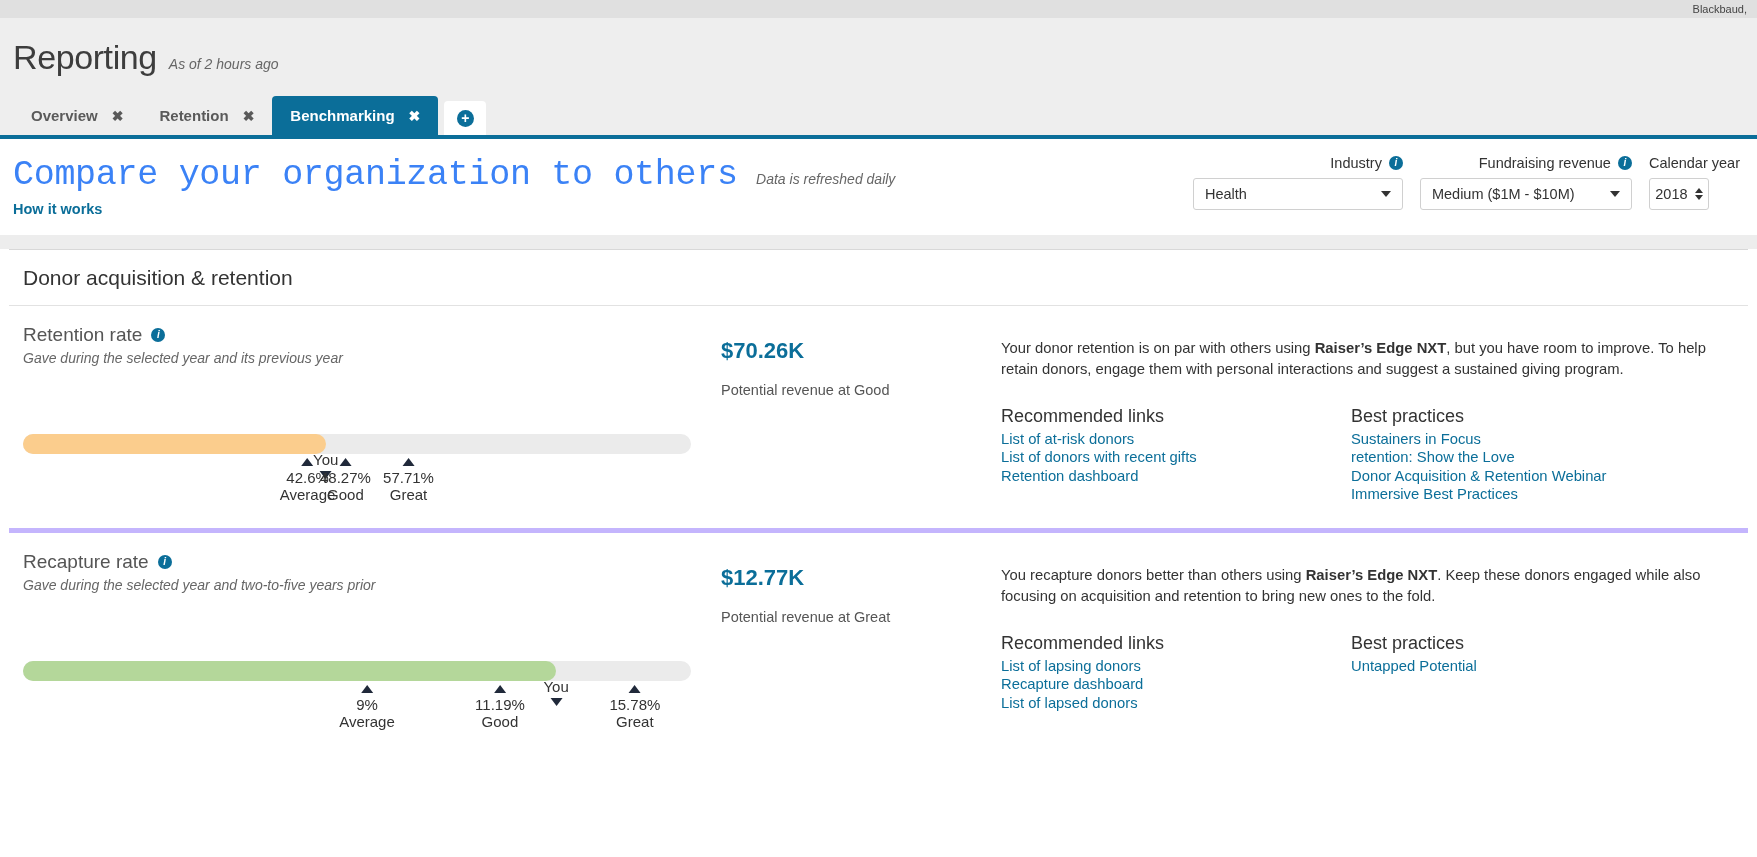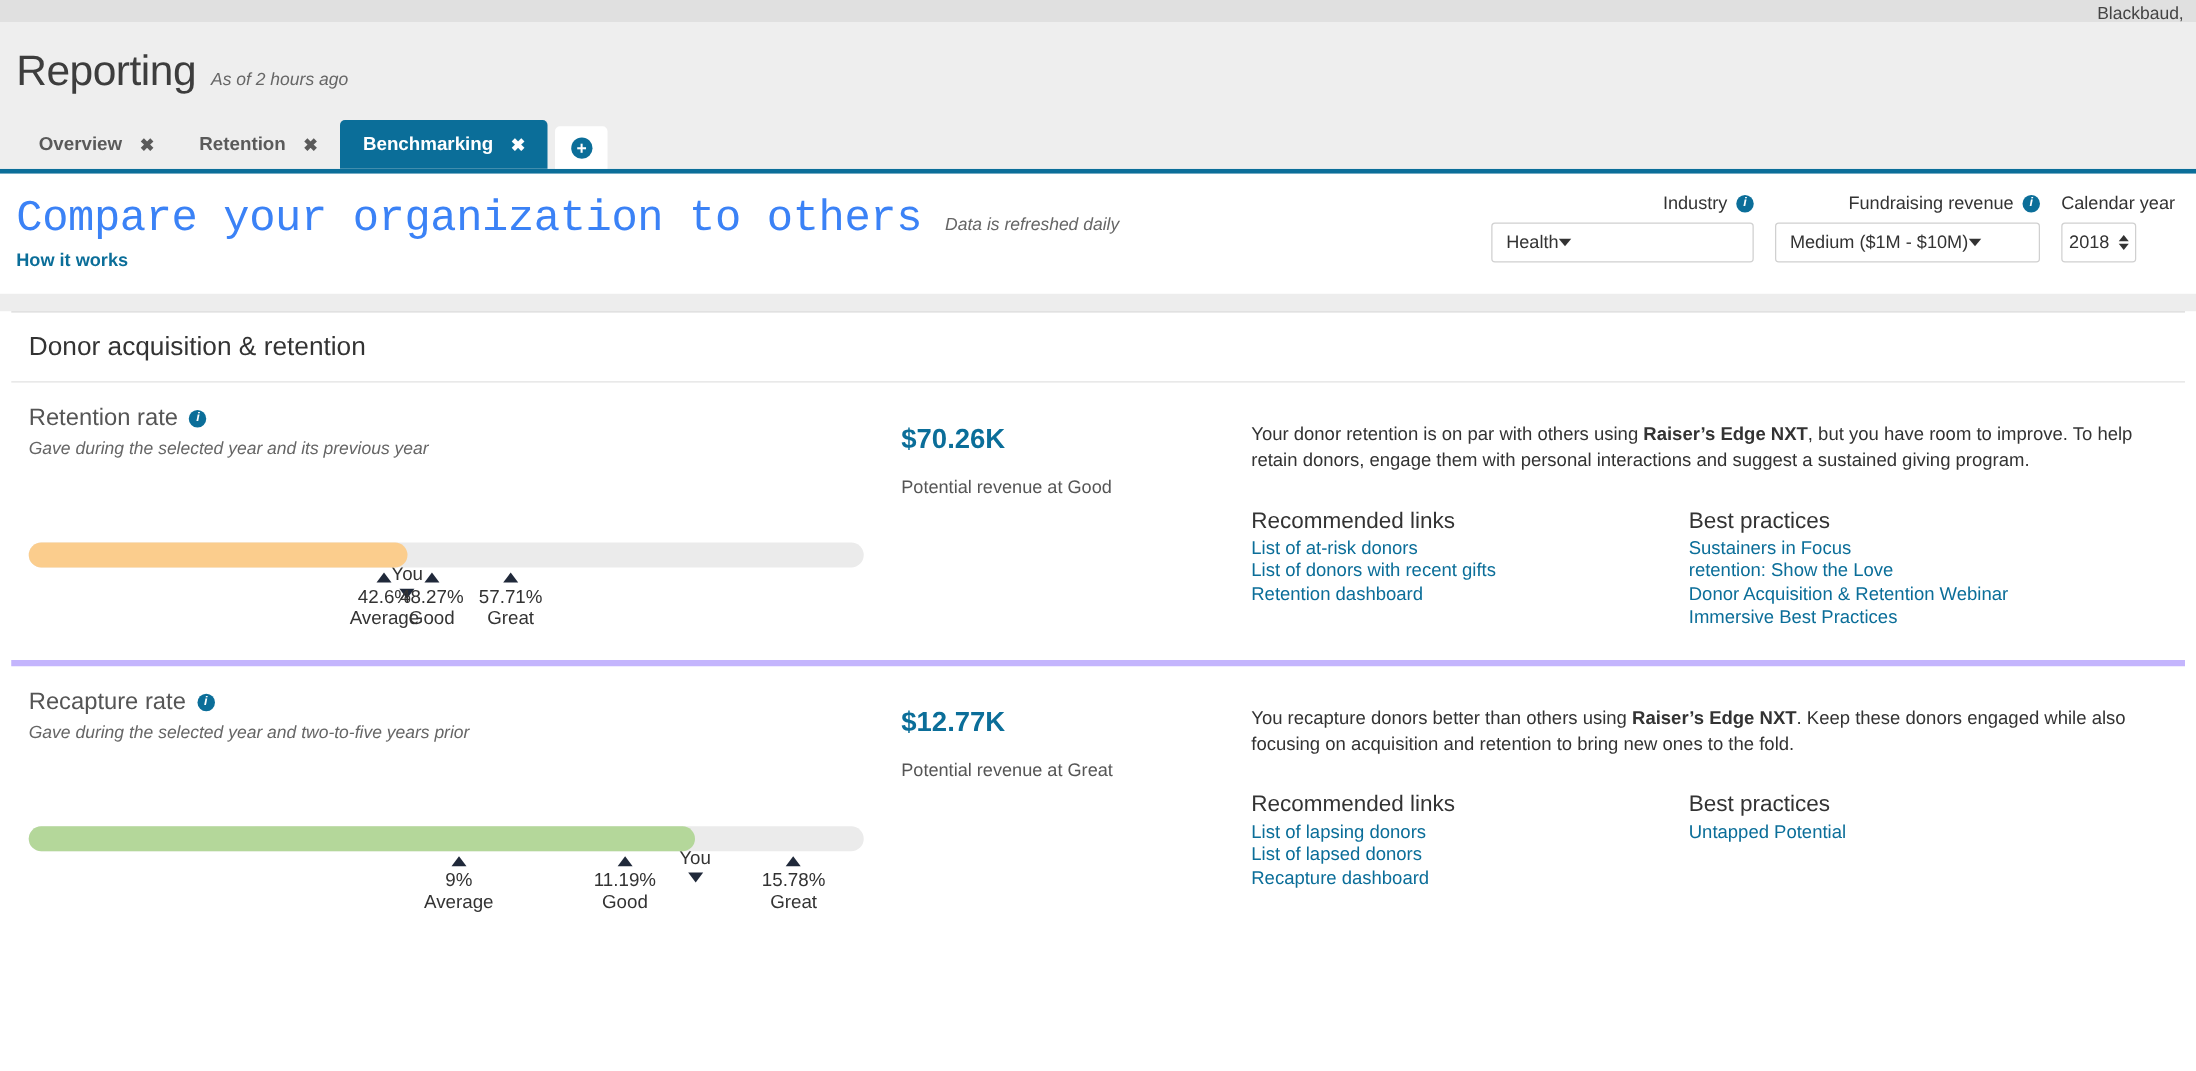--- a/index.html
+++ b/index.html
@@ -6,23 +6,23 @@
   html, body {
     width: 1757px; height: 857px;
     font-family: "Liberation Sans", sans-serif;
     background: #ffffff;
     overflow: hidden;
   }
 
   
   .topstrip {
     height: 18px; background: #e0e0e0;
-    display: flex; align-items: flex-end; justify-content: flex-end;
+    display: flex; align-items: center; justify-content: flex-end;
     padding-right: 10px;
-    font-size: 14px; color: #444;
+    font-size: 11px; color: #444;
   }
 
   
   .pagehead {
     background: #eeeeee;
     padding: 22px 0 0 0;
     position: relative;
   }
   .titlerow { display: flex; align-items: baseline; padding-left: 13px; }
   .apptitle {
@@ -86,21 +86,21 @@
   .info-i {
     width: 14px; height: 14px; border-radius: 50%;
     background: #0b6e99; color: #fff;
     font-size: 10px; font-weight: bold; font-style: italic;
     display: inline-flex; align-items: center; justify-content: center;
     line-height: 1; cursor: pointer;
   }
   .select-box {
     border: 1px solid #d0d0d0; background: #fff; border-radius: 3px;
     height: 32px; display: flex; align-items: center;
-    justify-content: flex-start; padding: 0 11px;
+    justify-content: space-between; padding: 0 11px;
     font-size: 14.5px; color: #333; cursor: pointer;
   }
   .sel-industry { width: 210px; }
   .sel-revenue { width: 212px; }
   .sel-year { width: 60px; justify-content: center; gap: 7px; }
   .caret-down {
     width: 0; height: 0;
     border-left: 5px solid transparent; border-right: 5px solid transparent;
     border-top: 6px solid #333;
   }
@@ -354,22 +354,22 @@
         <div class="m-rev">
           <div class="rev-amt">$12.77K</div>
           <div class="rev-cap">Potential revenue at Great</div>
         </div>
         <div class="m-right">
           <div class="m-para"><span>You recapture donors better than others using </span><b>Raiser’s Edge NXT</b><span>. Keep these donors engaged while also focusing on acquisition and retention to bring new ones to the fold.</span></div>
           <div class="linkcols">
             <div class="linkcol-a">
               <div class="link-head">Recommended links</div>
               <a class="link">List of lapsing donors</a>
+              <a class="link">Recapture dashboard</a>
               <a class="link">List of lapsed donors</a>
-              <a class="link">Recapture dashboard</a>
             </div>
             <div class="linkcol-b">
               <div class="link-head">Best practices</div>
               <a class="link">Untapped Potential</a>
             </div>
           </div>
         </div>
       </div>
     </div>
 </div>

